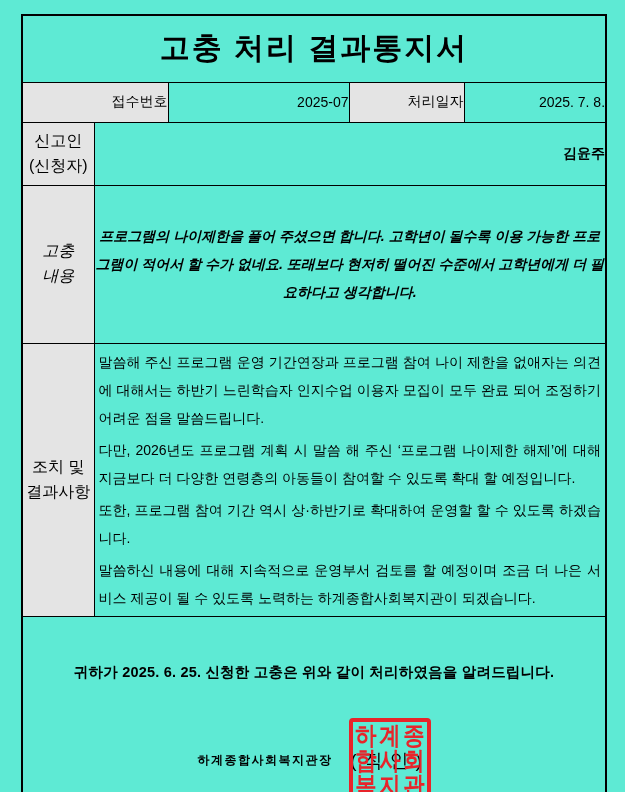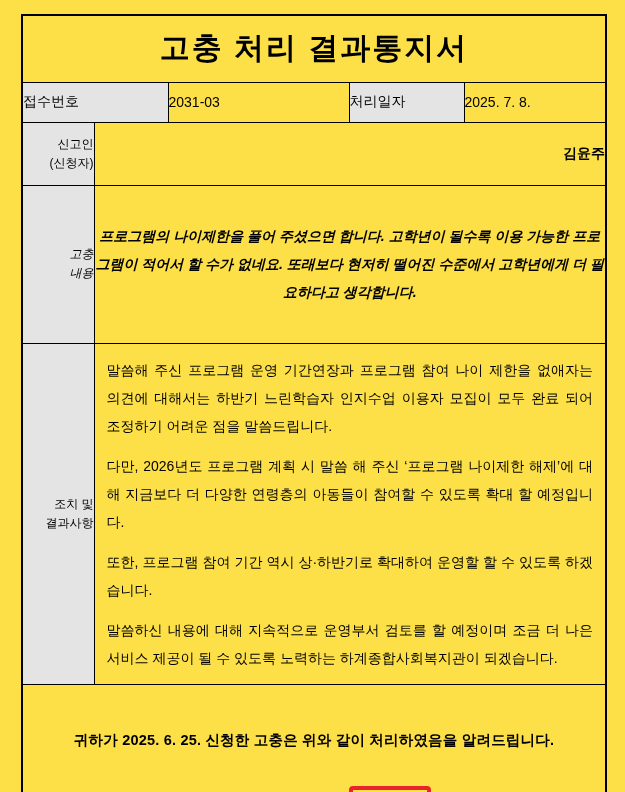--- a/index.html
+++ b/index.html
@@ -7,68 +7,68 @@
     --label-gray:#e4e4e4;
     --border-black:#000000;
   }
   html,body{margin:0;padding:0;background:#ffffff;}
   body{
     width:625px;height:792px;
     font-family:"Liberation Sans","DejaVu Sans",sans-serif;
     color:#000;
     -webkit-font-smoothing:antialiased;
   }
-  .page{position:relative;width:625px;height:792px;background:#fde047;overflow:hidden;}
+  .page{position:relative;width:625px;height:792px;background:#5eead4;overflow:hidden;}
   table.doc{
     position:absolute;left:21px;top:14px;
     width:584px;
     border-collapse:collapse;
     table-layout:fixed;
     border:2px solid var(--border-black);
   }
   table.doc td{
     border:1px solid var(--border-black);
     box-sizing:border-box;
     vertical-align:middle;
     padding:0;
   }
   .label-cell{
     background:var(--label-gray);
-    text-align:right;
-    font-size:12px;
+    text-align:center;
+    font-size:16px;
     line-height:1.55;
   }
   .prelines{white-space:pre-line;}
   .title-cell{
     height:67px;
     text-align:center;
     font-size:30px;
     font-weight:900;
     letter-spacing:2px;
   }
-  .meta-row td{height:40px;text-align:left;font-size:14px;margin-left:28px;}
+  .meta-row td{height:40px;text-align:right;font-size:14px;margin-left:28px;}
   .reporter-row td{height:63px;}
   .reporter-value{text-align:right;font-size:14px;font-weight:700;}
   .grievance-row td{height:158px;font-style:italic;}
   .grievance-content{
     text-align:center;
     font-size:14px;
     font-weight:700;
     line-height:28px;
     padding:0 22px;
   }
   .action-row td{height:223px;}
   .action-content{
     padding:6px 7px 6px 8px;
     font-size:14px;
     line-height:28px;
     text-align:justify;
     vertical-align:top;
   }
-  .action-content p{margin:12px;}
+  .action-content p{margin:4px;}
   .footer-row td{height:200px;vertical-align:top;}
   .footer-inner{position:relative;width:100%;height:100%;}
   .notice{
     margin:0;
     padding-top:46px;
     text-align:center;
     font-size:14.5px;
     font-weight:700;
     letter-spacing:0.2px;
   }
@@ -127,21 +127,21 @@
       <col style="width:142px">
     </colgroup>
 
     <tbody>
         <tr>
       <td class="title-cell" colspan="5">고충 처리 결과통지서</td>
     </tr>
 
     <tr class="meta-row">
       <td class="label-cell" colspan="2">접수번호</td>
-      <td>2031-03</td>
+      <td>2025-07</td>
       <td class="label-cell">처리일자</td>
       <td>2025. 7. 8.</td>
     </tr>
 
     <tr class="reporter-row">
       <td class="label-cell prelines">신고인
 (신청자)</td>
       <td class="reporter-value" colspan="4">김윤주</td>
     </tr>
 

